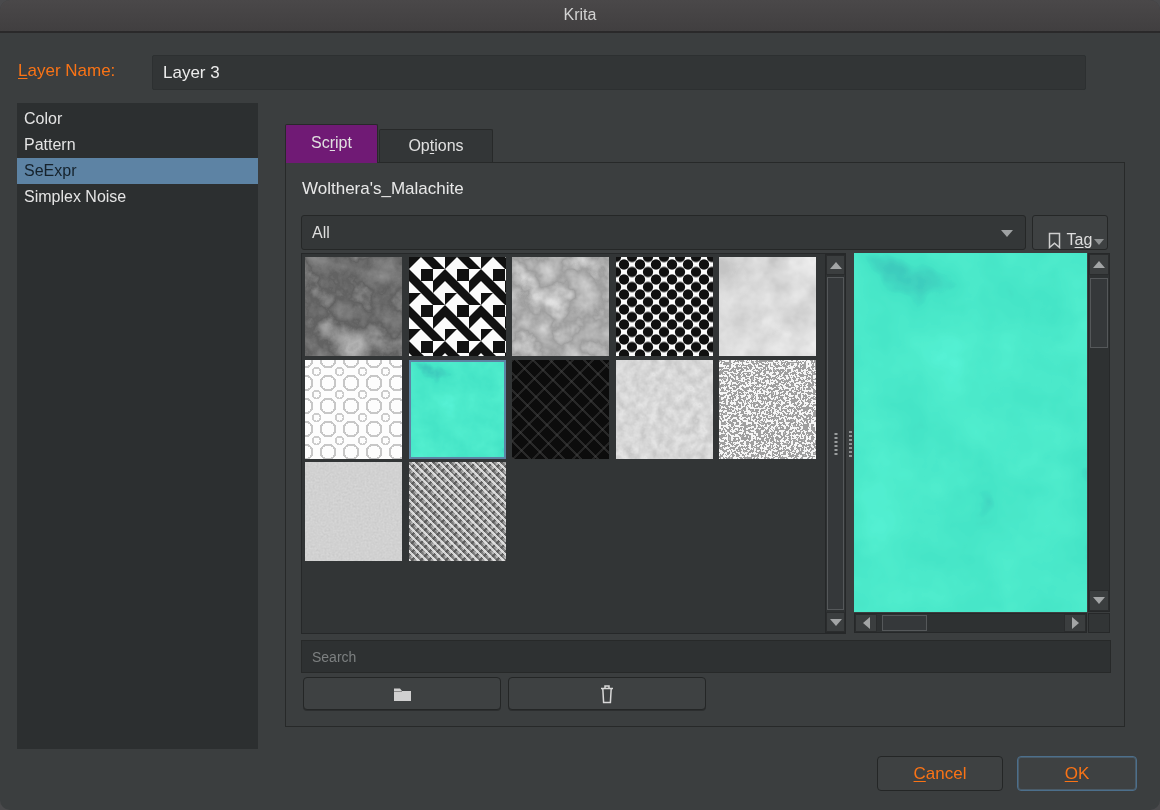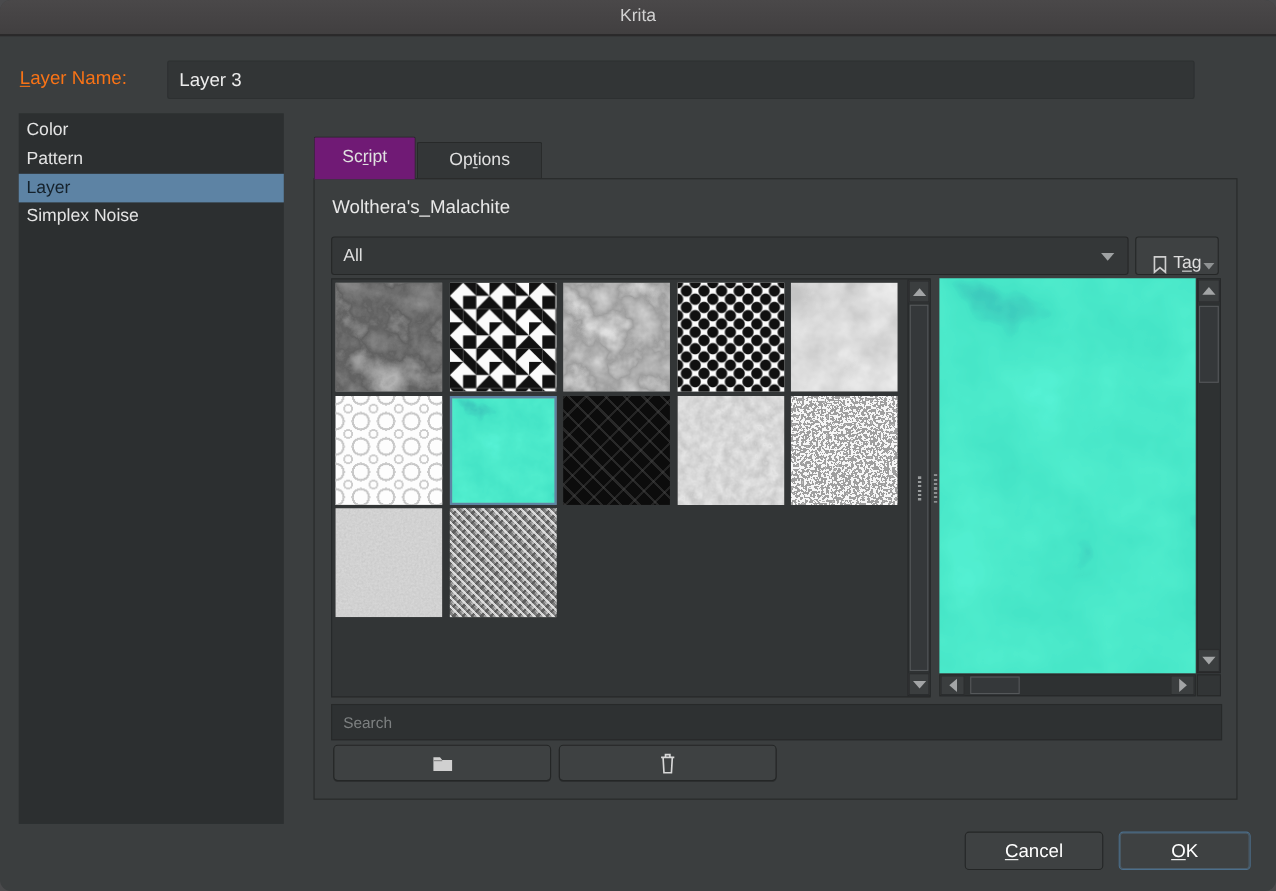--- a/index.html
+++ b/index.html
@@ -109,21 +109,21 @@
     padding:0 10px; font-family:"Liberation Sans", sans-serif; outline:none; }
   .search-input::placeholder { color:#7d8081; opacity:1; }
   .action-btn { position:absolute; top:514px; width:198px; height:33px;
     background:#3e4142; border:1px solid #242626; border-radius:4px;
     box-shadow:0 1px 0 rgba(0,0,0,.25);
     display:flex; align-items:center; justify-content:center; }
   .btn-import { left:17px; }
   .btn-delete { left:222px; }
   
   .dlg-btn { position:absolute; top:756px; height:35px; background:#3e4142;
-    border:1px solid #242626; border-radius:4px; font-size:17px; color:#ffffff;
+    border:1px solid #242626; border-radius:4px; font-size:17px; color:#f97316;
     text-align:center; line-height:33px; }
   .btn-cancel { left:877px; width:126px; }
   .btn-ok { left:1017px; width:120px; border:1px solid #4c6f8c;
     box-shadow:0 0 0 1px #3c5possible; }
   .btn-ok { box-shadow:inset 0 0 0 1px rgba(96,140,175,.35); }
   .mn { text-decoration:underline; text-underline-offset:2px; }
   .hidden-defs { position:absolute; width:0; height:0; overflow:hidden; }
 </style>
 </head>
 <body>
@@ -227,21 +227,21 @@
     <div class="traffic t-green"></div>
     <div class="title-text">Krita</div>
   </div>
 
   <div class="layer-label"><span class="mn">L</span><span>ayer Name:</span></div>
   <input class="layer-input" type="text" value="Layer 3" style="">
 
   <div class="type-list" id="type-list">
       <div class="list-item">Color</div>
       <div class="list-item">Pattern</div>
-      <div class="list-item selected">Layer</div>
+      <div class="list-item selected">SeExpr</div>
       <div class="list-item">Simplex Noise</div>
     </div>
 
   <div class="tab tab-script"><span>Sc</span><span class="mn">r</span><span>ipt</span></div>
   <div class="tab tab-options"><span>Op</span><span class="mn">t</span><span>ions</span></div>
 
   <div class="panel">
 
     <div class="resource-name">Wolthera's_Malachite</div>
 

